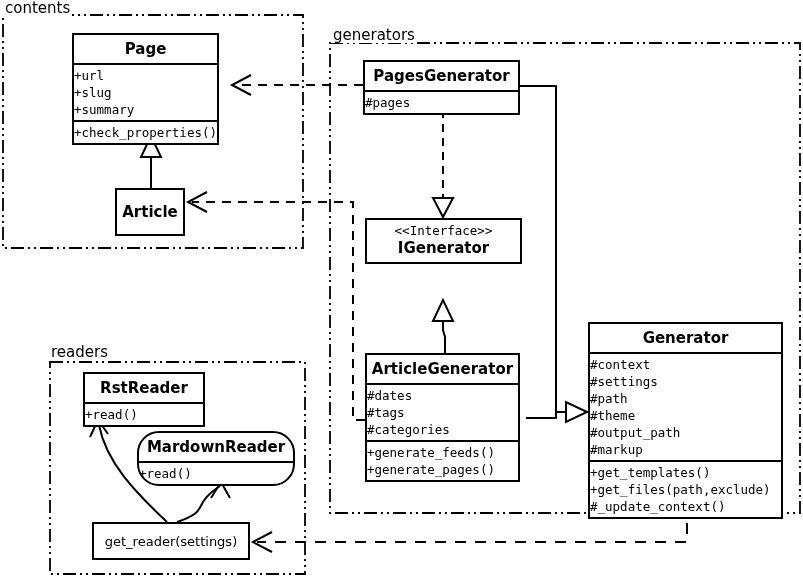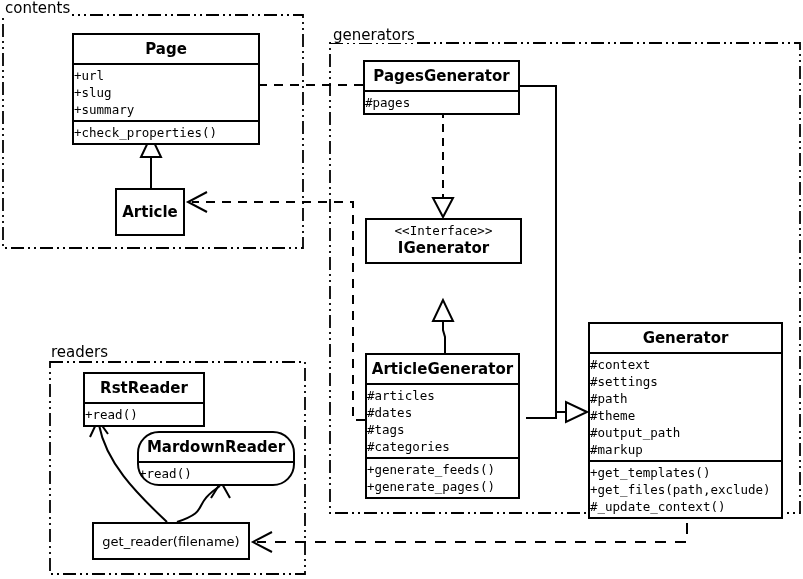--- a/index.html
+++ b/index.html
@@ -62,21 +62,21 @@
     position: absolute;
     background: #ffffff;
     border: 2px solid #000000;
     display: flex;
     align-items: center;
     justify-content: center;
     font-size: 13px;
     white-space: nowrap;
   }
   
-  #cls-page            { left: 72px;  top: 33px;  width: 188px; }
+  #cls-page            { left: 72px;  top: 33px;  width: 147px; }
   #cls-article         { left: 115px; top: 188px; width: 70px;  }
   #cls-pagesgenerator  { left: 363px; top: 60px;  width: 157px; }
   #cls-igenerator      { left: 365px; top: 218px; width: 157px; }
   #cls-articlegenerator{ left: 365px; top: 353px; width: 155px; }
   #cls-generator       { left: 588px; top: 322px; width: 195px; }
   #cls-rstreader       { left: 83px;  top: 372px; width: 122px; }
   #cls-mardownreader   { left: 137px; top: 431px; width: 158px; border-radius: 22px; }
   #fn-getreader        { left: 92px;  top: 522px; width: 158px; height: 38px; }
   #lbl-contents   { left: 3px;   top: 0px; }
   #lbl-generators { left: 331px; top: 27px; }
@@ -152,21 +152,20 @@
   <div class="uml-class" id="cls-igenerator">
     <div class="uml-title" style="padding:3px 12px 4px;">
       <div class="uml-stereotype">&lt;&lt;Interface&gt;&gt;</div>
       <div>IGenerator</div>
     </div>
   </div>
 
   <div class="uml-class" id="cls-articlegenerator">
     <div class="uml-title">ArticleGenerator</div>
     <div class="uml-section">
-        <div class="member">#articles</div>
         <div class="member">#dates</div>
         <div class="member">#tags</div>
         <div class="member">#categories</div>
       </div>
     <div class="uml-section">
         <div class="member">+generate_feeds()</div>
         <div class="member">+generate_pages()</div>
       </div>
   </div>
 
@@ -195,16 +194,16 @@
   </div>
 
   <div class="uml-class" id="cls-mardownreader">
     <div class="uml-title">MardownReader</div>
     <div class="uml-section">
         <div class="member">+read()</div>
       </div>
   </div>
 
   <div class="func-box" id="fn-getreader">
-    <span>get_reader(filename)</span>
+    <span>get_reader(settings)</span>
   </div>
 
 </div>
 
 </body></html>

